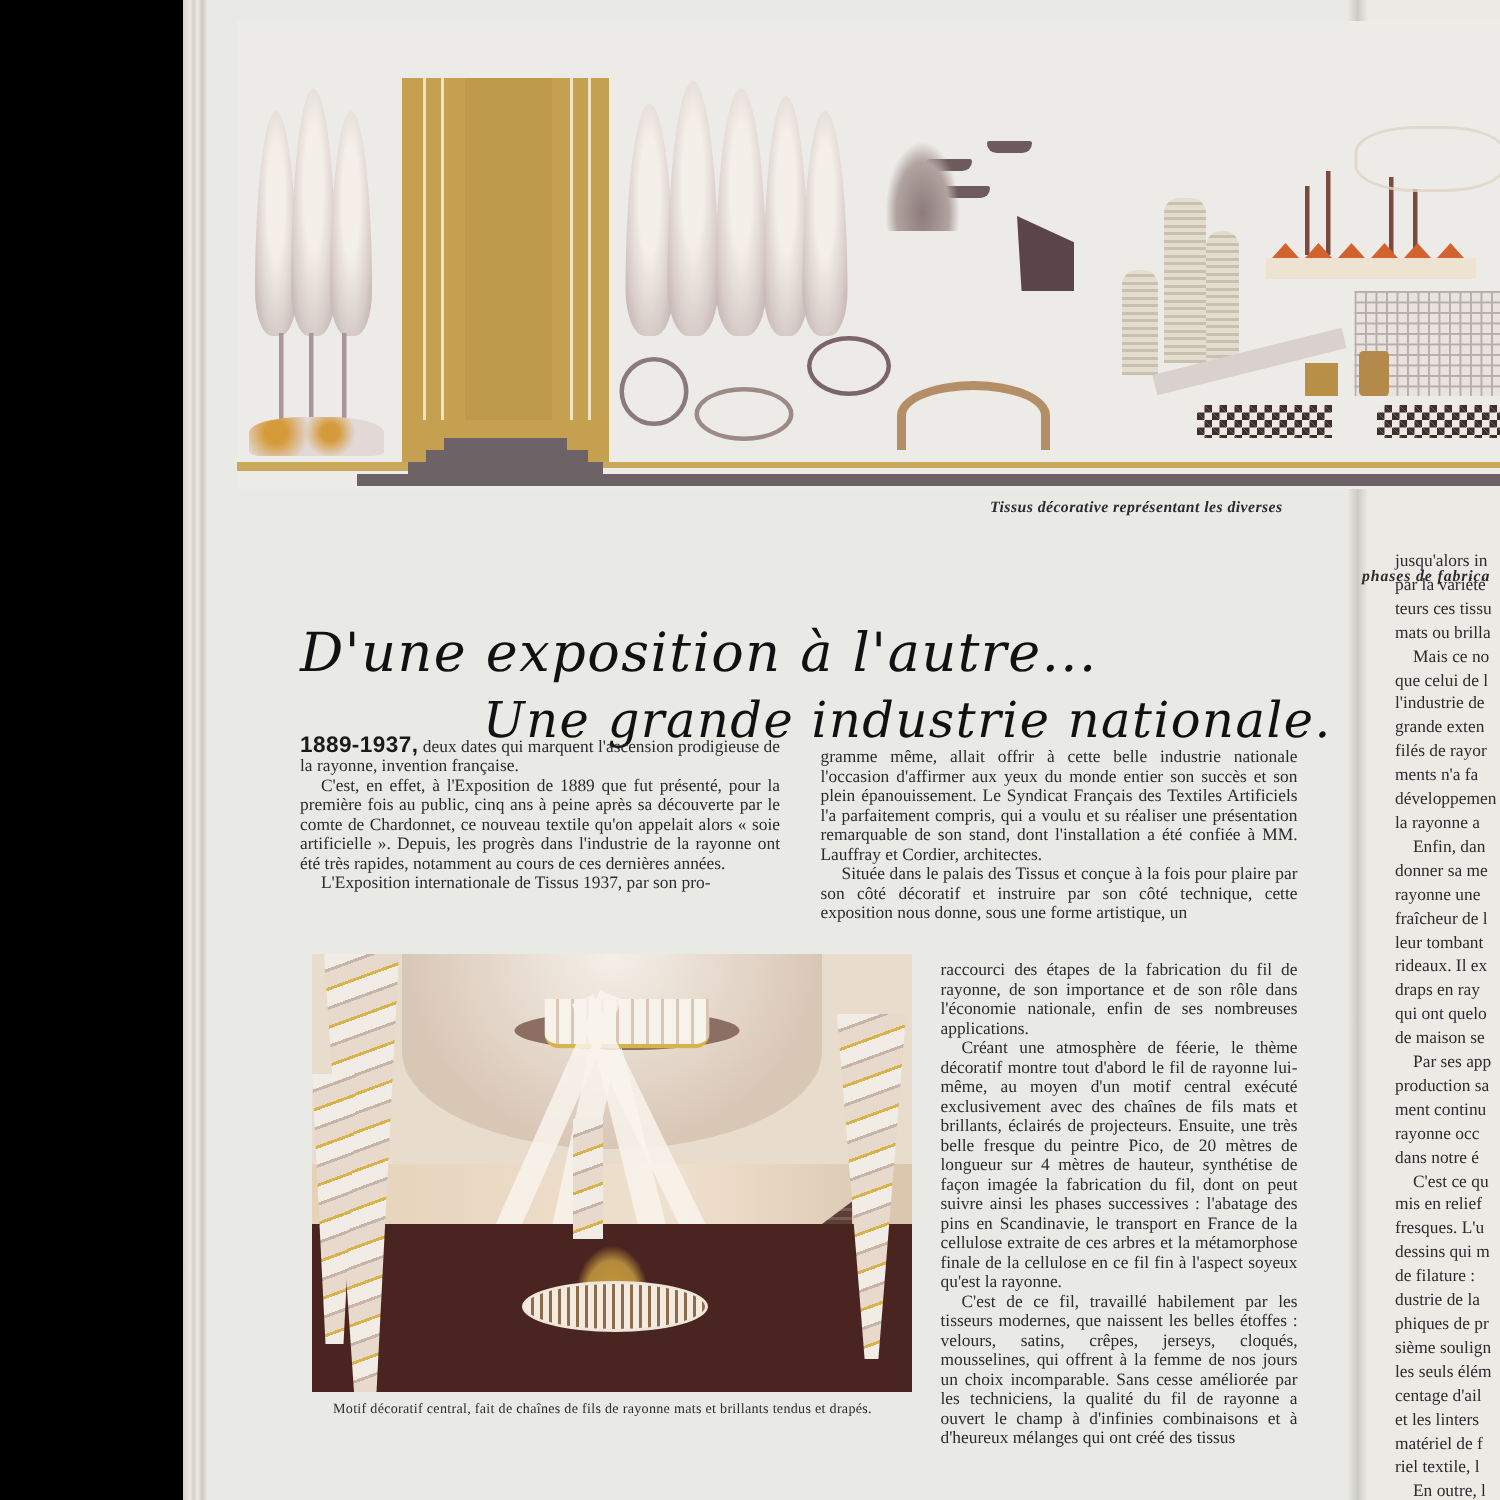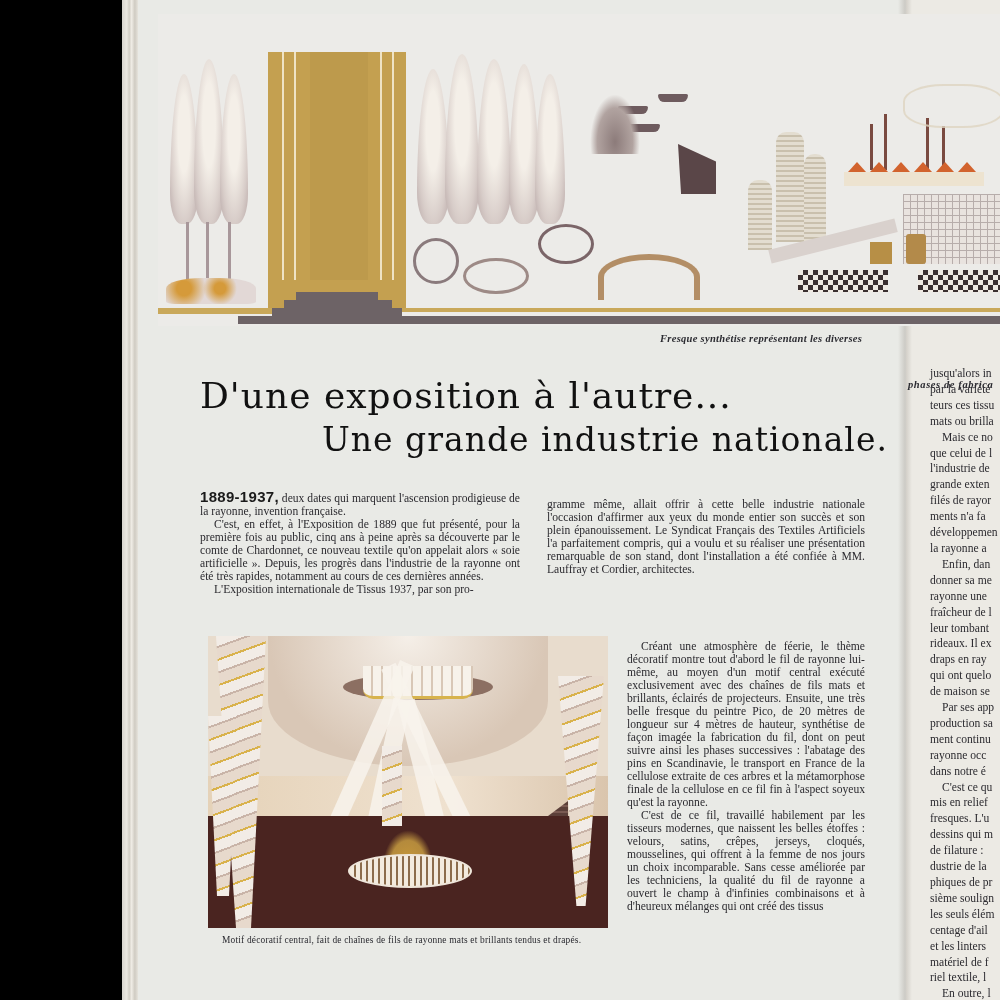--- a/index.html
+++ b/index.html
@@ -25,21 +25,21 @@
   .roof{position:absolute;width:0;height:0;border-left:9px solid transparent;border-right:9px solid transparent;border-bottom:10px solid #d2632e;}
   .checker{position:absolute;background-image:linear-gradient(45deg,#3b2f30 25%,transparent 25%,transparent 75%,#3b2f30 75%),linear-gradient(45deg,#3b2f30 25%,#efe9e2 25%,#efe9e2 75%,#3b2f30 75%);background-size:10px 10px;background-position:0 0,5px 5px;}
   .cloud{position:absolute;background:#6e5b5e;border-radius:2px 2px 8px 8px;}
   .swirl{position:absolute;border:3px solid #8a7a7c;border-radius:50%;}
   .ship{position:absolute;background:#5a4648;clip-path:polygon(0 0,100% 35%,100% 100%,8% 100%);}
   .grid-wall{position:absolute;background-image:linear-gradient(#b7adab 1px,transparent 1px),linear-gradient(90deg,#b7adab 1px,transparent 1px);background-size:7px 7px;background-color:#e9e3df;}
 
   
   .fresco-caption-left{position:absolute;left:660px;top:333px;font-style:italic;font-size:10.5px;color:#2a2a30;letter-spacing:.3px;font-weight:bold;white-space:nowrap;}
   .fresco-caption-right{position:absolute;left:908px;top:333px;font-style:italic;font-size:10.5px;color:#2a2a30;letter-spacing:.6px;font-weight:bold;white-space:nowrap;margin-top:46px;}
-  .title{position:absolute;font-family:"DejaVu Serif",serif;color:#111;font-weight:300;white-space:nowrap;}
+  .title{position:absolute;font-family:"DejaVu Serif",serif;font-style:italic;color:#111;font-weight:300;white-space:nowrap;margin-top:40px;}
   .title.l1{left:200px;top:375px;font-size:36px;letter-spacing:1px;}
   .title.l2{left:322px;top:420px;font-size:33px;letter-spacing:1px;}
 
   .col{position:absolute;font-size:11.6px;line-height:13px;color:#2b2a2f;text-align:justify;}
   .col p{margin:0;text-indent:14px;}
   .col p.first{text-indent:0;}
   .lead{font-family:"Liberation Sans",sans-serif;font-weight:bold;font-size:15px;color:#1a1a1a;letter-spacing:.3px;}
   .col1{left:200px;top:490px;width:320px;}
   .col2a{left:547px;top:498px;width:318px;}
   .col2b{left:627px;top:640px;width:238px;}
@@ -127,37 +127,39 @@
   <div style="position:absolute;left:610px;top:220px;width:130px;height:14px;background:#d9d1cd;transform:rotate(-14deg);"></div>
   <div class="checker" style="left:640px;top:256px;width:90px;height:22px;"></div>
   <div class="checker" style="left:760px;top:256px;width:82px;height:22px;"></div>
   <div style="position:absolute;left:712px;top:228px;width:22px;height:22px;background:#b78f46;"></div>
   <div style="position:absolute;left:748px;top:220px;width:20px;height:30px;background:#b38a4a;border-radius:3px;"></div>
   <div style="position:absolute;left:440px;top:240px;width:90px;height:40px;border-radius:50% 50% 0 0;border:6px solid #b38e66;border-bottom:none;"></div>
   <div class="swirl" style="left:380px;top:210px;width:50px;height:34px;border-color:#7b6568;"></div>
   <div style="position:absolute;left:745px;top:70px;width:97px;height:40px;border:2px solid #dfd5c0;border-radius:40%;opacity:.8;"></div>
 </div>
 
-<div class="fresco-caption-left">Fresque synthétise représentant les diverses</div>
+<div class="fresco-caption-left">Tissus décorative représentant les diverses</div>
 <div class="fresco-caption-right">phases de fabrica</div>
 
 <div class="title l1">D'une exposition à l'autre...</div>
 <div class="title l2">Une grande industrie nationale.</div>
 
 <div class="col col1">
   <p class="first"><span class="lead">1889-1937,</span><span> deux dates qui marquent l'ascension prodigieuse de la rayonne, invention française.</span></p>
   <p>C'est, en effet, à l'Exposition de 1889 que fut présenté, pour la première fois au public, cinq ans à peine après sa découverte par le comte de Chardonnet, ce nouveau textile qu'on appelait alors « soie artificielle ». Depuis, les progrès dans l'industrie de la rayonne ont été très rapides, notamment au cours de ces dernières années.</p>
   <p>L'Exposition internationale de Tissus 1937, par son pro-</p>
 </div>
 
 <div class="col col2a">
   <p class="first">gramme même, allait offrir à cette belle industrie nationale l'occasion d'affirmer aux yeux du monde entier son succès et son plein épanouissement. Le Syndicat Français des Textiles Artificiels l'a parfaitement compris, qui a voulu et su réaliser une présentation remarquable de son stand, dont l'installation a été confiée à MM. Lauffray et Cordier, architectes.</p>
+  <p>Située dans le palais des Tissus et conçue à la fois pour plaire par son côté décoratif et instruire par son côté technique, cette exposition nous donne, sous une forme artistique, un</p>
 </div>
 
 <div class="col col2b">
+  <p class="first">raccourci des étapes de la fabrication du fil de rayonne, de son importance et de son rôle dans l'économie nationale, enfin de ses nombreuses applications.</p>
   <p>Créant une atmosphère de féerie, le thème décoratif montre tout d'abord le fil de rayonne lui-même, au moyen d'un motif central exécuté exclusivement avec des chaînes de fils mats et brillants, éclairés de projecteurs. Ensuite, une très belle fresque du peintre Pico, de 20 mètres de longueur sur 4 mètres de hauteur, synthétise de façon imagée la fabrication du fil, dont on peut suivre ainsi les phases successives : l'abatage des pins en Scandinavie, le transport en France de la cellulose extraite de ces arbres et la métamorphose finale de la cellulose en ce fil fin à l'aspect soyeux qu'est la rayonne.</p>
   <p>C'est de ce fil, travaillé habilement par les tisseurs modernes, que naissent les belles étoffes : velours, satins, crêpes, jerseys, cloqués, mousselines, qui offrent à la femme de nos jours un choix incomparable. Sans cesse améliorée par les techniciens, la qualité du fil de rayonne a ouvert le champ à d'infinies combinaisons et à d'heureux mélanges qui ont créé des tissus</p>
 </div>
 
 <div class="photo">
   <div class="ph-wall"></div>
   <div class="ph-ceiling"></div>
   <div class="ph-disc"></div>
   <div class="ph-crown"></div>
   <div class="ph-ray" style="left:150px;top:60px;width:18px;height:170px;transform:rotate(12deg);"></div>

